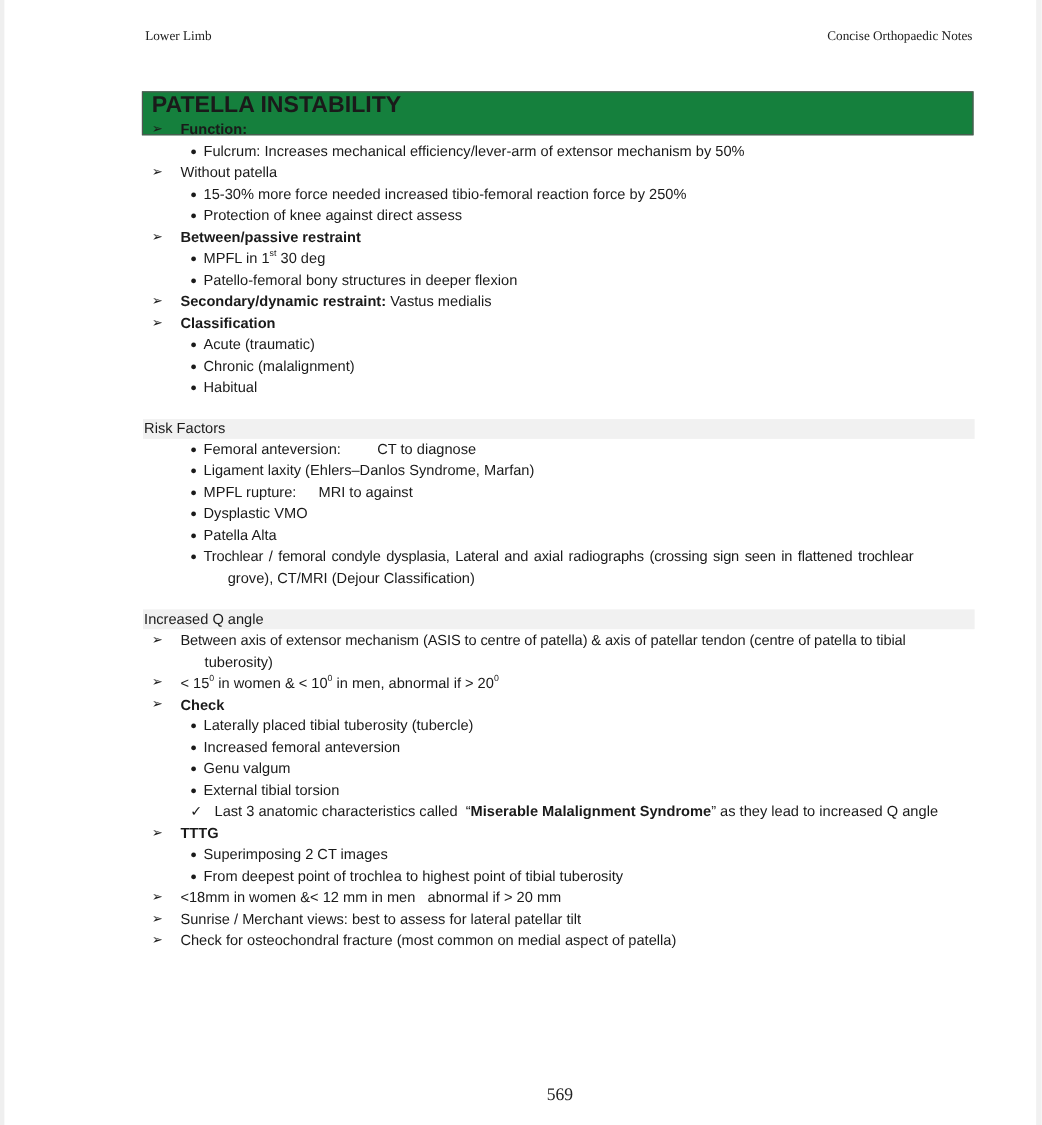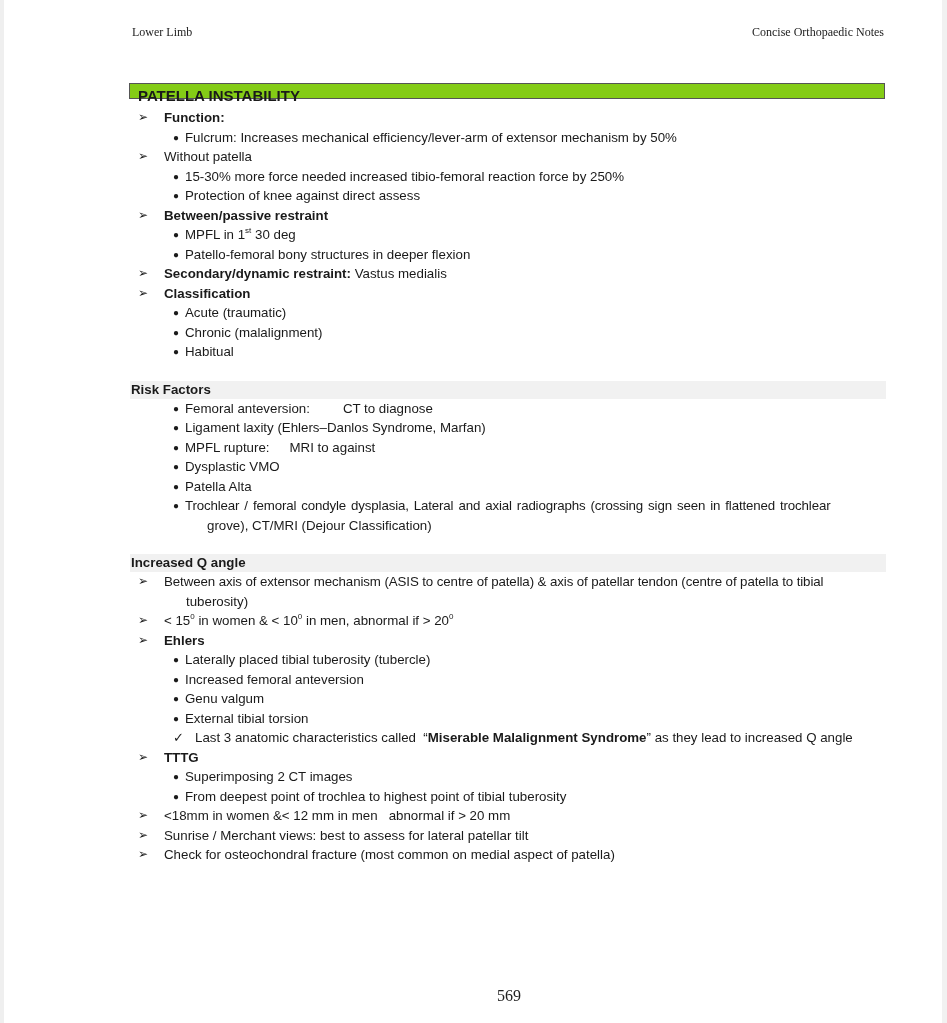--- a/index.html
+++ b/index.html
@@ -8,35 +8,35 @@
       font-family: "Liberation Sans", sans-serif; color: #1a1a1a;
     }
     .edge-left { position: absolute; left: 0; top: 0; width: 4px; height: 1023px; background: #efefef; }
     .edge-right { position: absolute; right: 0; top: 0; width: 5px; height: 1023px; background: #f1f1f1; }
     .running-head {
       position: absolute; top: 25px; font-family: "Liberation Serif", serif; font-size: 12px; color: #222;
     }
     .rh-left { left: 132px; }
     .rh-right { right: 63px; }
     .title-box {
-      position: absolute; left: 129px; top: 83px; width: 756px; height: 16px;
-      background: #84cc16; border: 1px solid #555; box-sizing: border-box;
-      font-size: 15px; font-weight: bold; padding-left: 8px; line-height: 23px; color: #1a1a1a;
+      position: absolute; left: 129px; top: 83px; width: 756px; height: 40px;
+      background: #15803d; border: 1px solid #555; box-sizing: border-box;
+      font-size: 21px; font-weight: bold; padding-left: 8px; line-height: 23px; color: #1a1a1a;
     }
     .content { position: absolute; left: 130px; top: 108px; width: 756px; font-size: 13.3px; }
     .line { position: relative; height: 19.5px; line-height: 19.5px; white-space: nowrap; }
     .l1 { padding-left: 34px; }
     .l2 { padding-left: 43px; }
     .l3 { padding-left: 43px; }
     .arrow { position: absolute; left: 8px; top: 0; font-size: 12px; color: #1a1a1a; }
     .bullet { display: inline-block; width: 12px; font-size: 10px; vertical-align: 1px; }
     .check { display: inline-block; width: 22px; font-size: 13px; }
     .b { font-weight: bold; }
     .sect {
-      height: 18px; line-height: 18px; background: #f1f1f1; font-weight: bold; font-size: 13.3px; padding-left: 1px;
+      height: 18px; line-height: 18px; background: #f1f1f1; font-weight: normal; font-size: 13.3px; padding-left: 1px;
     }
     .gap { height: 19px; }
     sup { font-size: 8px; line-height: 0; vertical-align: 6px; }
     .spacer { display: inline-block; }
     .page-num {
       position: absolute; top: 987px; left: 497px; font-family: "Liberation Serif", serif; font-size: 16px; color: #222;
     }
   </style>
 </head>
 <body>
@@ -136,21 +136,21 @@
   </div>
   <div class="line" style="padding-left:56px">
     <span>tuberosity)</span>
   </div>
   <div class="line l1">
     <span class="arrow">➢</span>
     <span>&lt; 15</span><sup>0</sup><span> in women &amp; &lt; 10</span><sup>0</sup><span> in men, abnormal if &gt; 20</span><sup>0</sup>
   </div>
   <div class="line l1">
     <span class="arrow">➢</span>
-    <span class="b">Ehlers</span>
+    <span class="b">Check</span>
   </div>
   <div class="line l2">
     <span class="bullet">●</span><span>Laterally placed tibial tuberosity (tubercle)</span>
   </div>
   <div class="line l2">
     <span class="bullet">●</span><span>Increased femoral anteversion</span>
   </div>
   <div class="line l2">
     <span class="bullet">●</span><span>Genu valgum</span>
   </div>

